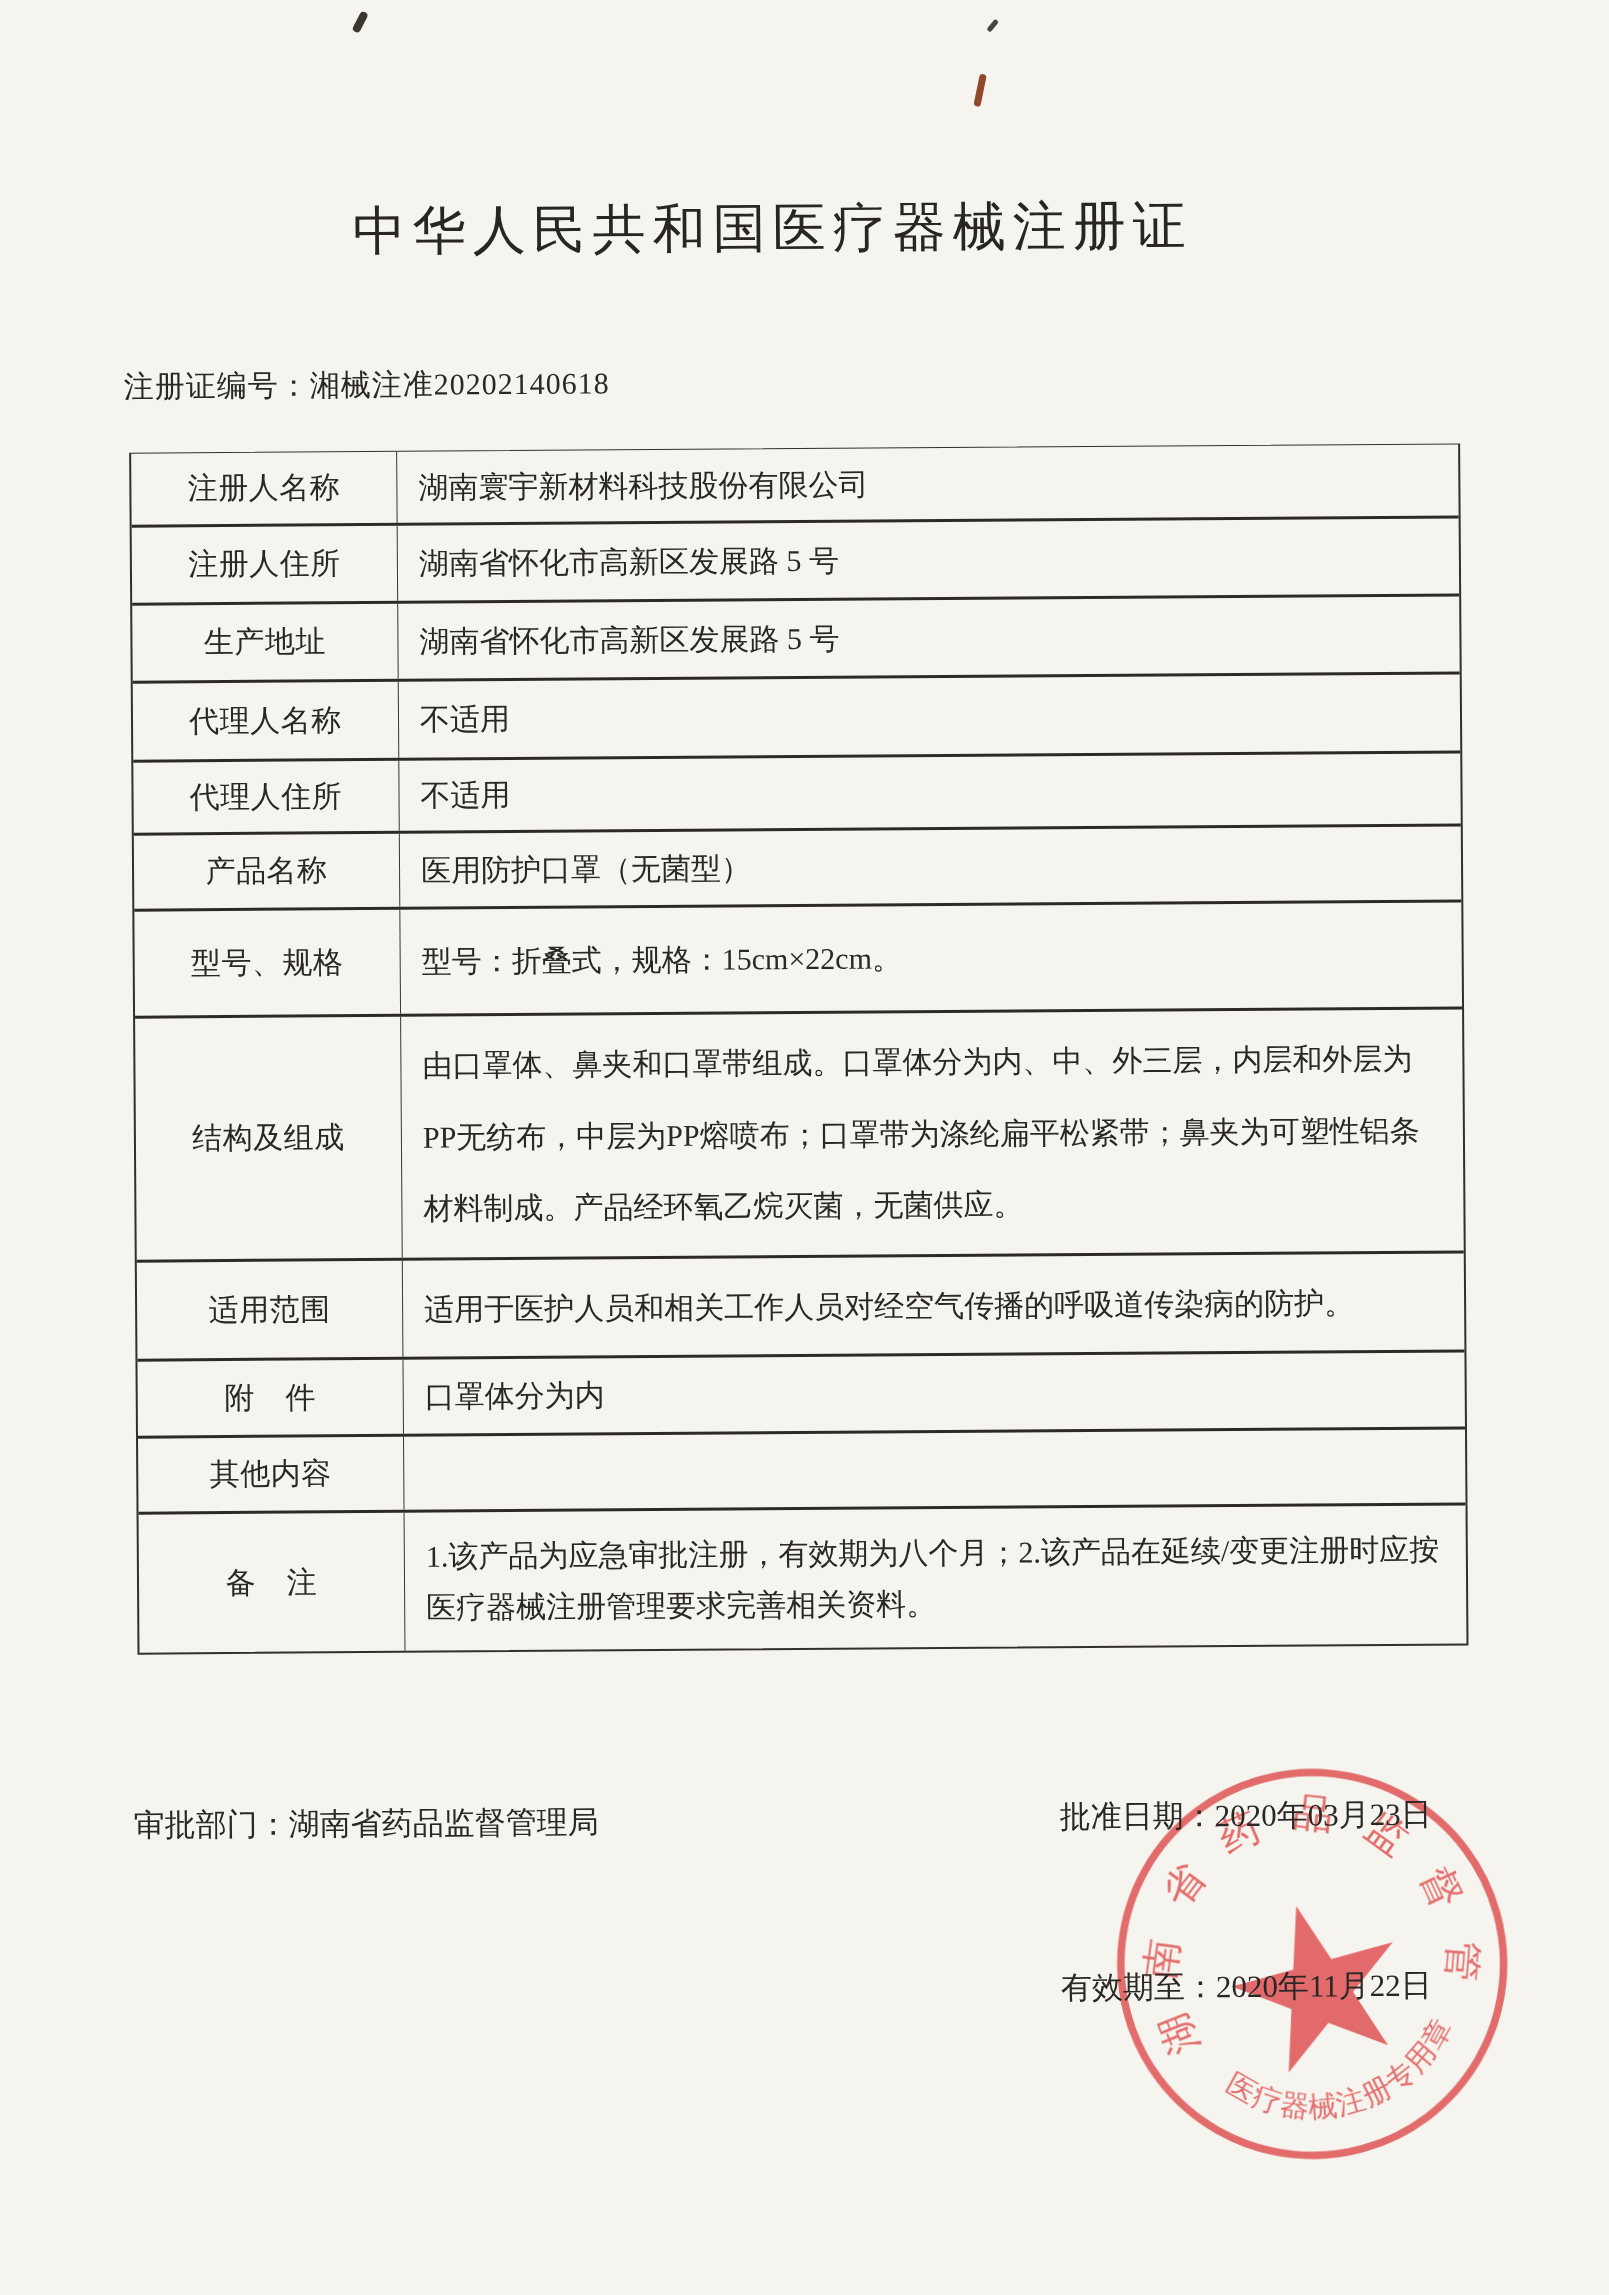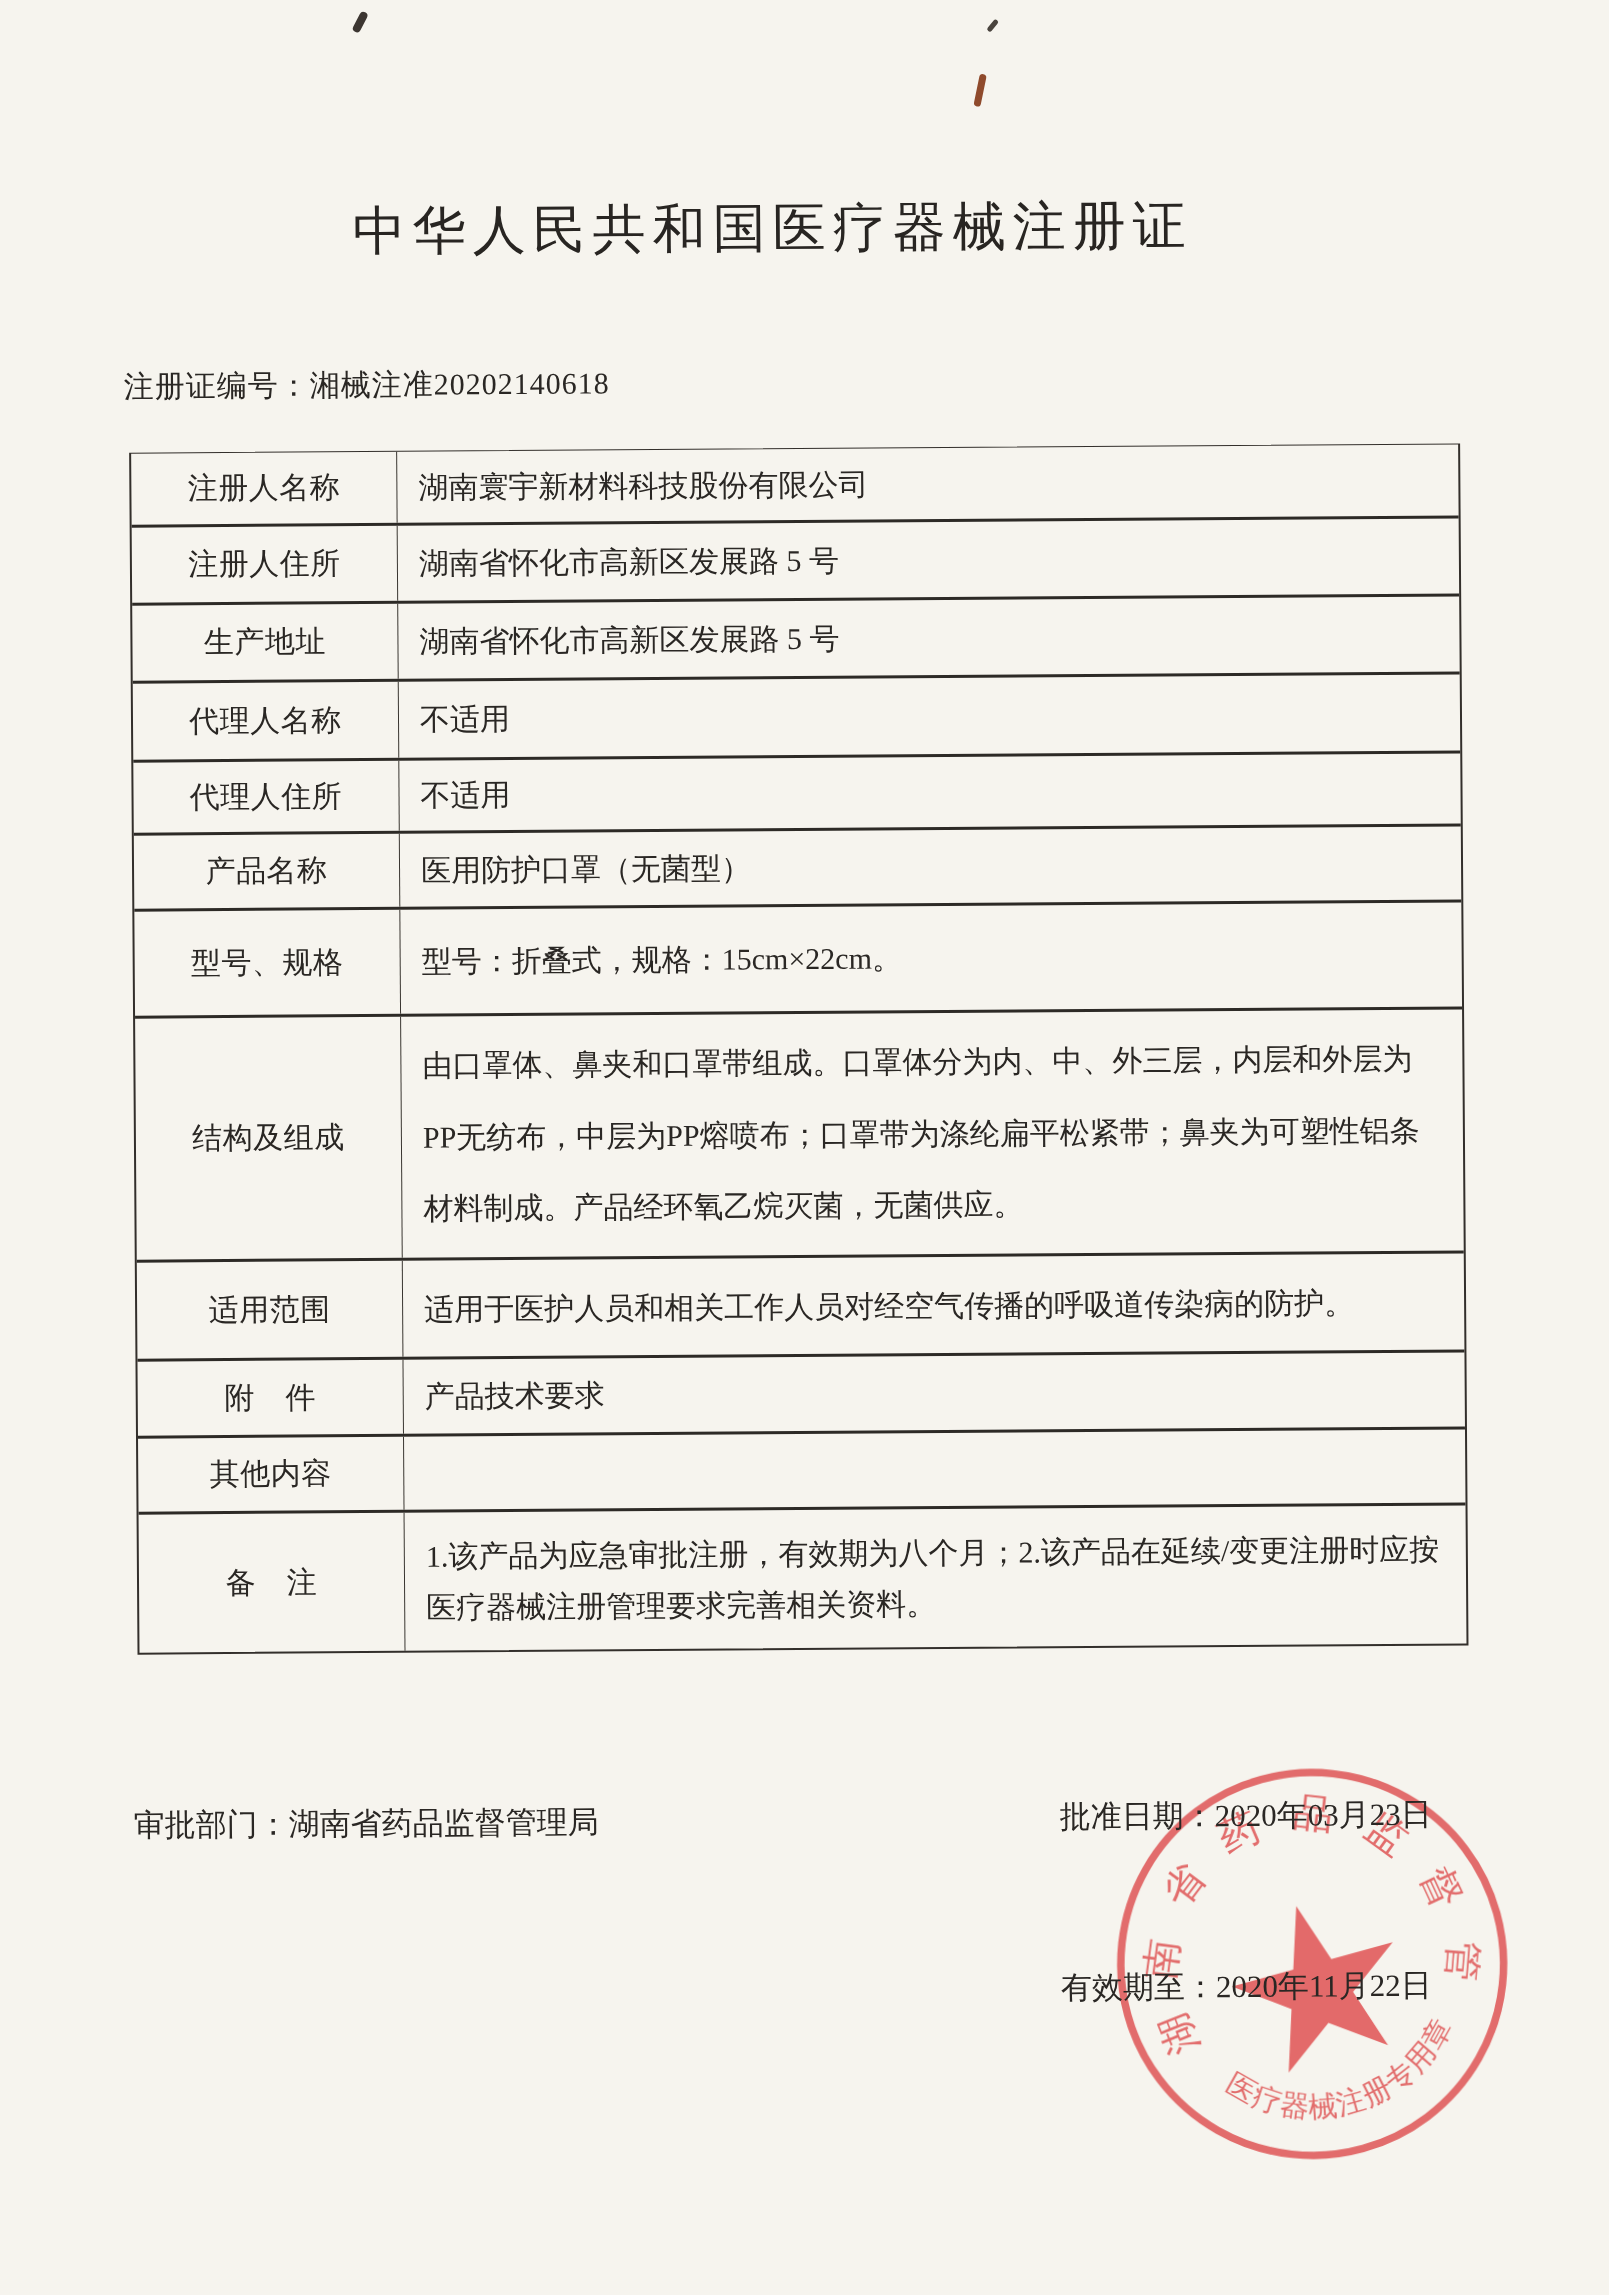--- a/index.html
+++ b/index.html
@@ -126,21 +126,21 @@
     </div>
     <div class="trow h9">
       <div class="cell-label">适用范围</div>
       <div class="cell-value">
           <span class="txt">适用于医护人员和相关工作人员对经空气传播的呼吸道传染病的防护。</span>
         </div>
     </div>
     <div class="trow h10">
       <div class="cell-label">附　件</div>
       <div class="cell-value">
-          <span class="txt">产品技术要求</span>
+          <span class="txt">口罩体分为内</span>
         </div>
     </div>
     <div class="trow h11">
       <div class="cell-label">其他内容</div>
       <div class="cell-value">
           <span class="txt"></span>
         </div>
     </div>
     <div class="trow h12">
       <div class="cell-label">备　注</div>

